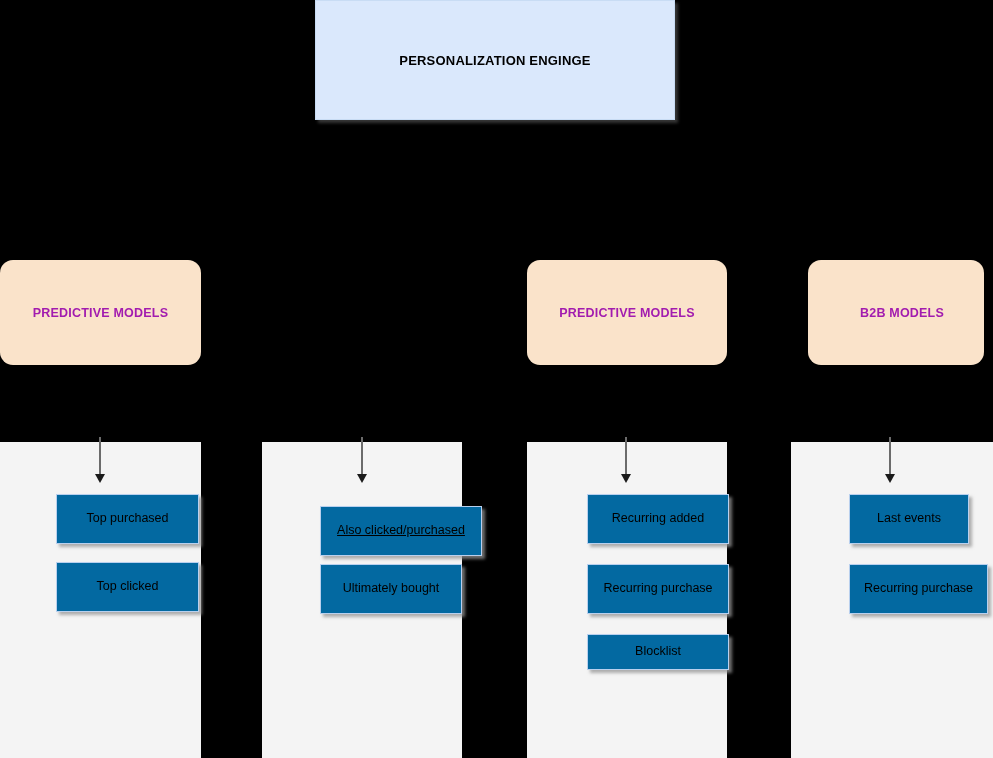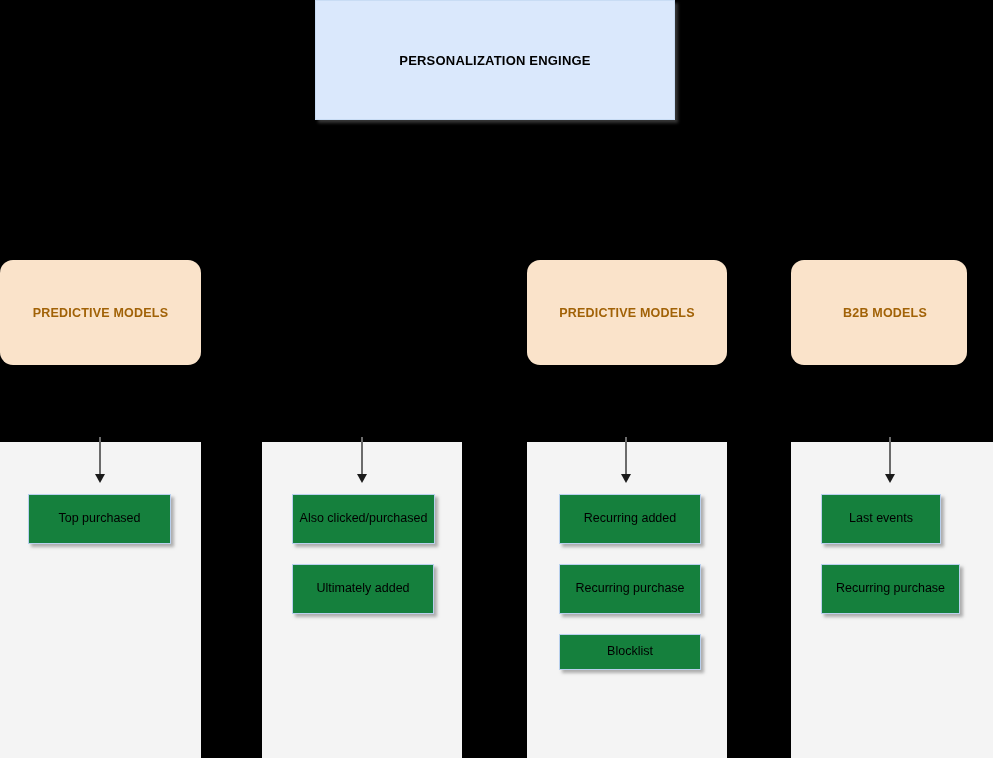--- a/index.html
+++ b/index.html
@@ -57,36 +57,37 @@
     background: #fae3ca;
     border-radius: 13px;
     box-sizing: border-box;
     display: flex;
     align-items: center;
     justify-content: center;
   }
   .cat-label {
     font-size: 12.5px;
     font-weight: bold;
-    color: #a16207;
+    color: #a21caf;
     text-align: center;
     letter-spacing: 0.2px;
   }
 
   
   .leaf-box {
     position: absolute;
-    background: #15803d;
+    background: #0369a1;
     border: 1px solid #b9d0ee;
     box-sizing: border-box;
     box-shadow: 3px 3px 3px rgba(150,150,150,0.75);
     display: flex;
     align-items: center;
     justify-content: center;
     padding: 0 4px;
+    margin-left: 28px;
   }
   .leaf-label {
     font-size: 12.5px;
     color: #000000;
     text-align: center;
     line-height: 1.25;
   }
 
   
   .arrow {
@@ -123,21 +124,21 @@
   <div class="engine-box">
     <span class="engine-label">PERSONALIZATION ENGINGE</span>
   </div>
 
   <div class="cat-box" style="left:0px; width:201px;">
     <span class="cat-label">PREDICTIVE MODELS</span>
   </div>
   <div class="cat-box" style="left:527px; width:200px;">
     <span class="cat-label">PREDICTIVE MODELS</span>
   </div>
-  <div class="cat-box" style="left:791px; width:176px;padding-left:12px;">
+  <div class="cat-box" style="left:808px; width:176px;padding-left:12px;">
     <span class="cat-label">B2B MODELS</span>
   </div>
 
   <div class="arrow" style="left:94px; top:437px; height:46px;">
     <div class="arrow-line" style="height:37px;"></div>
     <div class="arrow-head" style="top:37px;"></div>
   </div>
   <div class="arrow" style="left:356px; top:437px; height:46px;">
     <div class="arrow-line" style="height:37px;"></div>
     <div class="arrow-head" style="top:37px;"></div>
@@ -147,26 +148,29 @@
     <div class="arrow-head" style="top:37px;"></div>
   </div>
   <div class="arrow" style="left:884px; top:437px; height:46px;">
     <div class="arrow-line" style="height:37px;"></div>
     <div class="arrow-head" style="top:37px;"></div>
   </div>
 
   <div class="leaf-box" style="left:28px; top:494px; width:143px; height:50px;">
     <span class="leaf-label">Top purchased</span>
   </div>
+  <div class="leaf-box" style="left:28px; top:562px; width:143px; height:50px;">
+    <span class="leaf-label">Top clicked</span>
+  </div>
 
-  <div class="leaf-box" style="left:292px; top:494px; width:143px; height:50px;">
+  <div class="leaf-box" style="left:292px; top:506px; width:162px; height:50px;text-decoration:underline;">
     <span class="leaf-label">Also clicked/purchased</span>
   </div>
   <div class="leaf-box" style="left:292px; top:564px; width:142px; height:50px;">
-    <span class="leaf-label">Ultimately added</span>
+    <span class="leaf-label">Ultimately bought</span>
   </div>
 
   <div class="leaf-box" style="left:559px; top:494px; width:142px; height:50px;">
     <span class="leaf-label">Recurring added</span>
   </div>
   <div class="leaf-box" style="left:559px; top:564px; width:142px; height:50px;">
     <span class="leaf-label">Recurring purchase</span>
   </div>
   <div class="leaf-box" style="left:559px; top:634px; width:142px; height:36px;">
     <span class="leaf-label">Blocklist</span>

